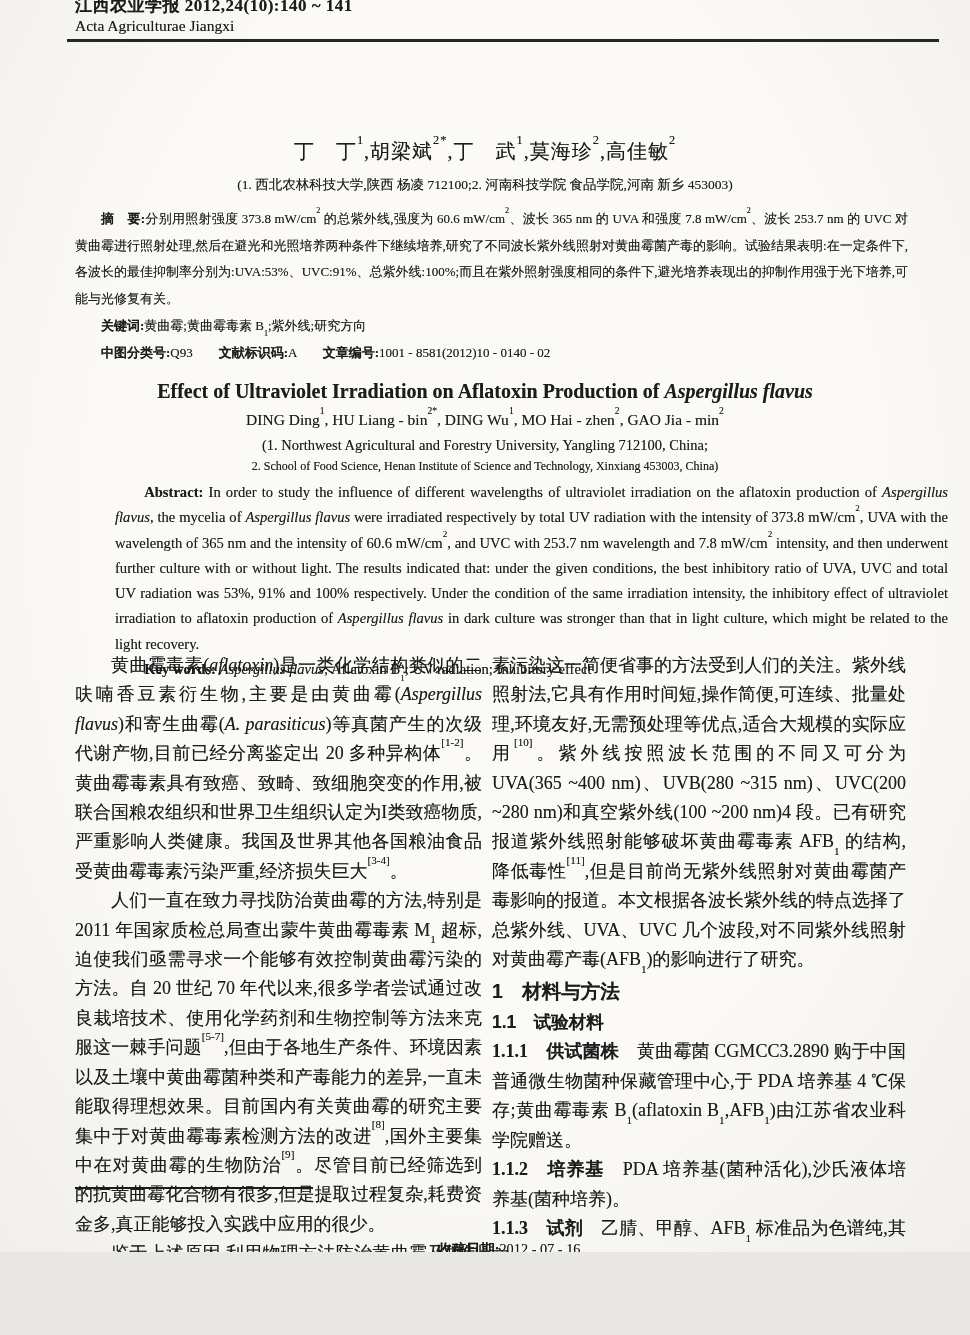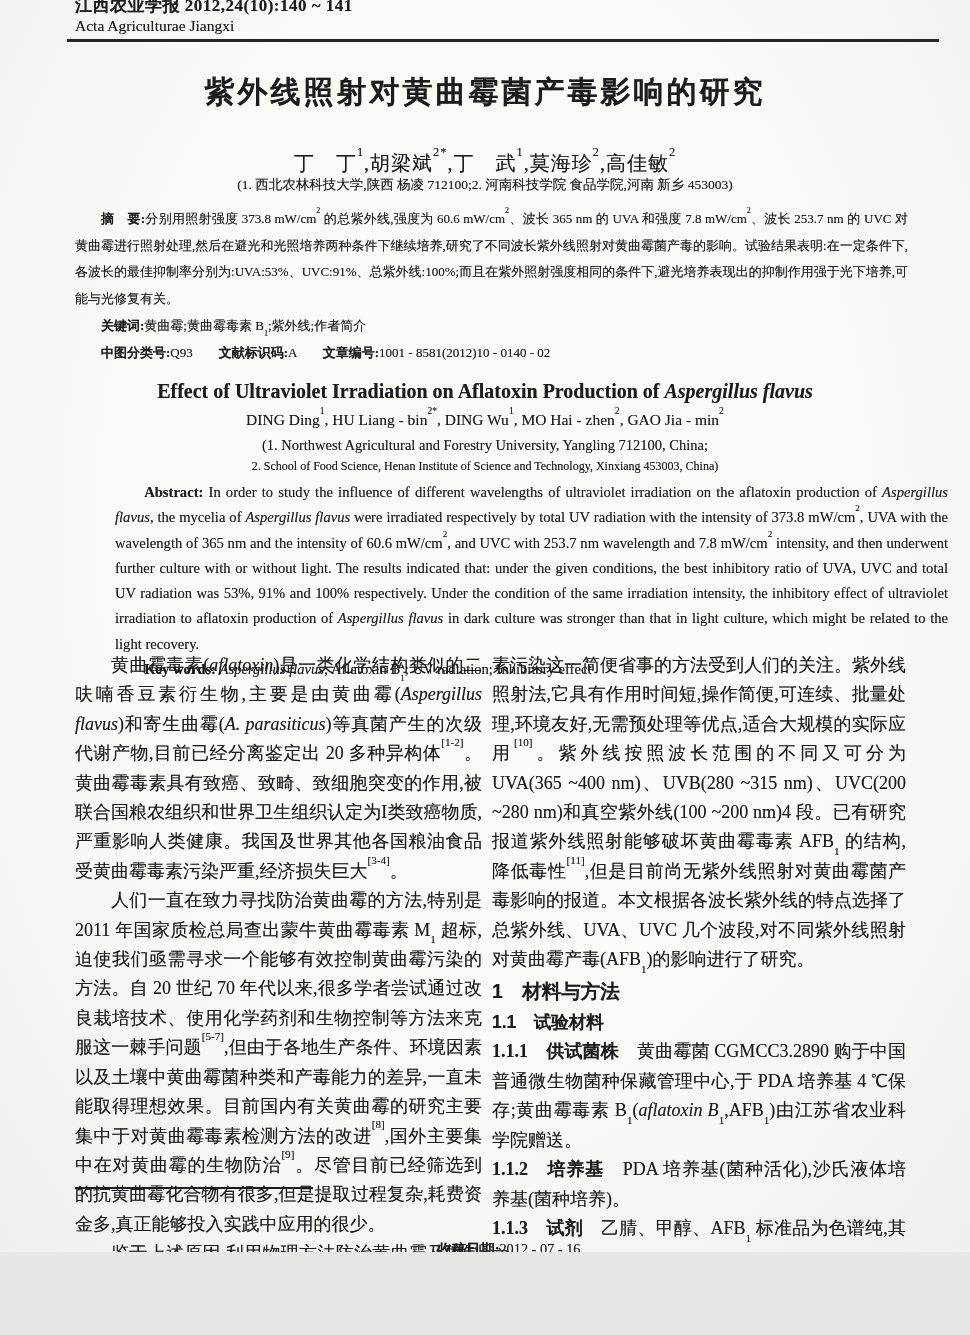--- a/index.html
+++ b/index.html
@@ -17,21 +17,21 @@
   sub { font-size:62%; position:relative; top:0.28em; line-height:0; }
   .b { font-weight:bold; }
 
   .jheader { left:75px; top:-4px; line-height:20px; }
   .jheader .cn { font-size:17px; font-weight:bold; letter-spacing:0.5px; }
   .jheader .en { font-size:15.5px; }
   .hrule { left:67px; top:39px; width:872px; height:2.5px; background:#262626; }
 
   .art-title { top:72px; font-size:30px; font-weight:bold; letter-spacing:3px;
                font-family:"Liberation Sans", sans-serif; }
-  .authors-cn { top:150px; font-size:20px; letter-spacing:1px; }
+  .authors-cn { top:138px; font-size:20px; letter-spacing:1px; }
   .affil-cn { top:176px; font-size:13.5px; }
 
   .cn-abs-block { left:75px; top:206px; width:833px; font-size:13px; line-height:26.7px;
                   text-align:justify; }
   .cn-abs-block p.ind { text-indent:2em; }
   .kwline { text-indent:2em; }
 
   .en-title { top:380px; font-size:20px; font-weight:bold; }
   .en-authors { top:411px; font-size:15.5px; }
   .en-affil1 { top:437px; font-size:14.5px; }
@@ -57,27 +57,26 @@
 <body>
 
 <div class="page">
 
   <div class="abs jheader">
     <div class="cn">江西农业学报  2012,24(10):140 ~ 141</div>
     <div class="en">Acta Agriculturae Jiangxi</div>
   </div>
   <div class="abs hrule"></div>
 
-  <div class="abs center art-title">紫外线照射对黄曲霉菌产毒影响的研究</div>
   <div class="abs center authors-cn"><span>丁　丁</span><sup>1</sup><span>,胡梁斌</span><sup>2*</sup><span>,丁　武</span><sup>1</sup><span>,莫海珍</span><sup>2</sup><span>,高佳敏</span><sup>2</sup></div>
   <div class="abs center affil-cn">(1. 西北农林科技大学,陕西 杨凌 712100;2. 河南科技学院 食品学院,河南 新乡 453003)</div>
 
   <div class="abs cn-abs-block">
     <p class="ind"><span class="b">摘　要:</span><span>分别用照射强度 373.8 mW/cm</span><sup>2</sup><span> 的总紫外线,强度为 60.6 mW/cm</span><sup>2</sup><span>、波长 365 nm 的 UVA 和强度 7.8 mW/cm</span><sup>2</sup><span>、波长 253.7 nm 的 UVC 对黄曲霉进行照射处理,然后在避光和光照培养两种条件下继续培养,研究了不同波长紫外线照射对黄曲霉菌产毒的影响。试验结果表明:在一定条件下,各波长的最佳抑制率分别为:UVA:53%、UVC:91%、总紫外线:100%;而且在紫外照射强度相同的条件下,避光培养表现出的抑制作用强于光下培养,可能与光修复有关。</span></p>
-    <p class="kwline"><span class="b">关键词:</span><span>黄曲霉;黄曲霉毒素 B</span><sub>1</sub><span>;紫外线;作者简介</span></p>
+    <p class="kwline"><span class="b">关键词:</span><span>黄曲霉;黄曲霉毒素 B</span><sub>1</sub><span>;紫外线;研究方向</span></p>
     <p class="kwline"><span class="b">中图分类号:</span><span>Q93　　</span><span class="b">文献标识码:</span><span>A　　</span><span class="b">文章编号:</span><span>1001 - 8581(2012)10 - 0140 - 02</span></p>
   </div>
 
   <div class="abs center en-title"><span>Effect of Ultraviolet Irradiation on Aflatoxin Production of </span><span style="font-style: italic;">Aspergillus flavus</span></div>
   <div class="abs center en-authors"><span>DING Ding</span><sup>1</sup><span>, HU Liang - bin</span><sup>2*</sup><span>, DING Wu</span><sup>1</sup><span>, MO Hai - zhen</span><sup>2</sup><span>, GAO Jia - min</span><sup>2</sup></div>
   <div class="abs center en-affil1">(1. Northwest Agricultural and Forestry University, Yangling 712100, China;</div>
   <div class="abs center en-affil2">2. School of Food Science, Henan Institute of Science and Technology, Xinxiang 453003, China)</div>
 
   <div class="abs en-abs-block">
     <p><span class="b">Abstract:</span><span> In order to study the influence of different wavelengths of ultraviolet irradiation on the aflatoxin production of </span><span style="font-style: italic;">Aspergillus flavus</span><span>, the mycelia of </span><span style="font-style: italic;">Aspergillus flavus</span><span> were irradiated respectively by total UV radiation with the intensity of 373.8 mW/cm</span><sup>2</sup><span>, UVA with the wavelength of 365 nm and the intensity of 60.6 mW/cm</span><sup>2</sup><span>, and UVC with 253.7 nm wavelength and 7.8 mW/cm</span><sup>2</sup><span> intensity, and then underwent further culture with or without light. The results indicated that: under the given conditions, the best inhibitory ratio of UVA, UVC and total UV radiation was 53%, 91% and 100% respectively. Under the condition of the same irradiation intensity, the inhibitory effect of ultraviolet irradiation to aflatoxin production of </span><span style="font-style: italic;">Aspergillus flavus</span><span> in dark culture was stronger than that in light culture, which might be related to the light recovery.</span></p>
@@ -87,21 +86,21 @@
   <div class="abs col col-left">
     <p class="ind"><span>黄曲霉毒素(</span><span style="font-style: italic;">aflatoxin</span><span>)是一类化学结构类似的二呋喃香豆素衍生物,主要是由黄曲霉(</span><span style="font-style: italic;">Aspergillus flavus</span><span>)和寄生曲霉(</span><span style="font-style: italic;">A. parasiticus</span><span>)等真菌产生的次级代谢产物,目前已经分离鉴定出 20 多种异构体</span><sup>[1-2]</sup><span>。黄曲霉毒素具有致癌、致畸、致细胞突变的作用,被联合国粮农组织和世界卫生组织认定为I类致癌物质,严重影响人类健康。我国及世界其他各国粮油食品受黄曲霉毒素污染严重,经济损失巨大</span><sup>[3-4]</sup><span>。</span></p>
     <p class="ind"><span>人们一直在致力寻找防治黄曲霉的方法,特别是 2011 年国家质检总局查出蒙牛黄曲霉毒素 M</span><sub>1</sub><span> 超标,迫使我们亟需寻求一个能够有效控制黄曲霉污染的方法。自 20 世纪 70 年代以来,很多学者尝试通过改良栽培技术、使用化学药剂和生物控制等方法来克服这一棘手问题</span><sup>[5-7]</sup><span>,但由于各地生产条件、环境因素以及土壤中黄曲霉菌种类和产毒能力的差异,一直未能取得理想效果。目前国内有关黄曲霉的研究主要集中于对黄曲霉毒素检测方法的改进</span><sup>[8]</sup><span>,国外主要集中在对黄曲霉的生物防治</span><sup>[9]</sup><span>。尽管目前已经筛选到的抗黄曲霉化合物有很多,但是提取过程复杂,耗费资金多,真正能够投入实践中应用的很少。</span></p>
     <p class="ind"><span>鉴于上述原因,利用物理方法防治黄曲霉及控制毒</span></p>
   </div>
 
   <div class="abs col col-right">
     <p><span>素污染这一简便省事的方法受到人们的关注。紫外线照射法,它具有作用时间短,操作简便,可连续、批量处理,环境友好,无需预处理等优点,适合大规模的实际应用</span><sup>[10]</sup><span>。紫外线按照波长范围的不同又可分为 UVA(365 ~400 nm)、UVB(280 ~315 nm)、UVC(200 ~280 nm)和真空紫外线(100 ~200 nm)4 段。已有研究报道紫外线照射能够破坏黄曲霉毒素 AFB</span><sub>1</sub><span> 的结构,降低毒性</span><sup>[11]</sup><span>,但是目前尚无紫外线照射对黄曲霉菌产毒影响的报道。本文根据各波长紫外线的特点选择了总紫外线、UVA、UVC 几个波段,对不同紫外线照射对黄曲霉产毒(AFB</span><sub>1</sub><span>)的影响进行了研究。</span></p>
     <h2 class="sec-h1">1　材料与方法</h2>
     <h3 class="sec-h2">1.1　试验材料</h3>
-    <p><span class="b">1.1.1　供试菌株　</span><span>黄曲霉菌 CGMCC3.2890 购于中国普通微生物菌种保藏管理中心,于 PDA 培养基 4 ℃保存;黄曲霉毒素 B</span><sub>1</sub><span>(</span><span style="font-style: italic;">aflatoxin B</span><sub>1</sub><span>,AFB</span><sub>1</sub><span>)由江苏省农业科学院赠送。</span></p>
+    <p><span class="b">1.1.1　供试菌株　</span><span>黄曲霉菌 CGMCC3.2890 购于中国普通微生物菌种保藏管理中心,于 PDA 培养基 4 ℃保存;黄曲霉毒素 B</span><sub>1</sub><span>(</span><span style="">aflatoxin B</span><sub>1</sub><span>,AFB</span><sub>1</sub><span>)由江苏省农业科学院赠送。</span></p>
     <p><span class="b">1.1.2　培养基　</span><span>PDA 培养基(菌种活化),沙氏液体培养基(菌种培养)。</span></p>
     <p><span class="b">1.1.3　试剂　</span><span>乙腈、甲醇、AFB</span><sub>1</sub><span> 标准品为色谱纯,其它</span></p>
   </div>
 
   <div class="abs fnrule"></div>
   <div class="abs footer">
     <div><span class="b">收稿日期:</span><span>2012 - 07 - 16</span></div>
     <div><span class="b">基金项目:</span><span>国家自然科学基金青年科学基金项目(20757703)。</span></div>
     <div><span class="b">作者简介:</span><span>丁丁(1988—) ,女,硕士研究生,研究方向: 畜产品深加工及安全控制。*通讯作者:胡梁斌。</span></div>
   </div>

